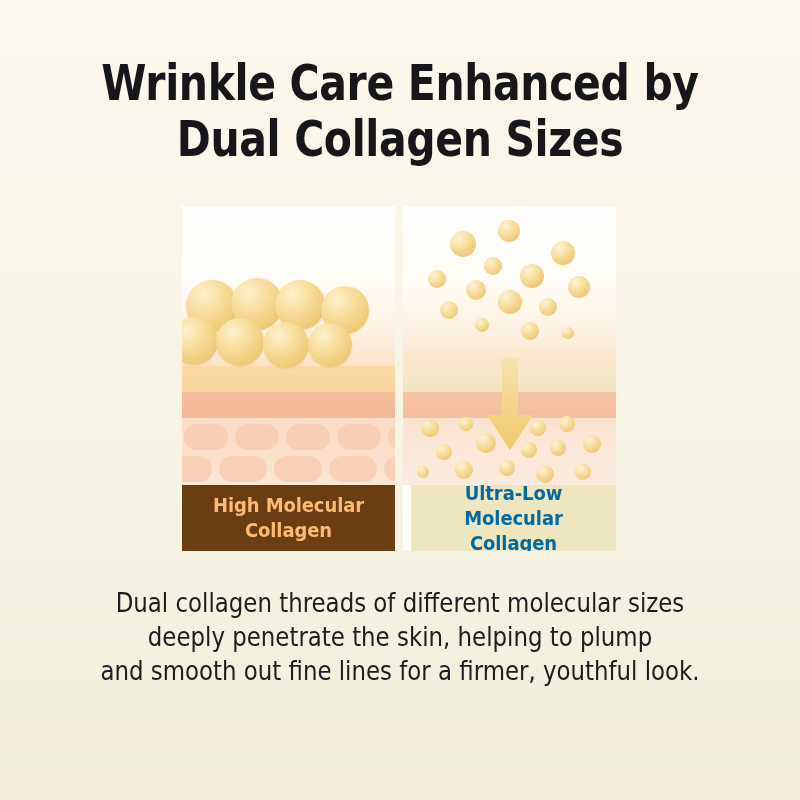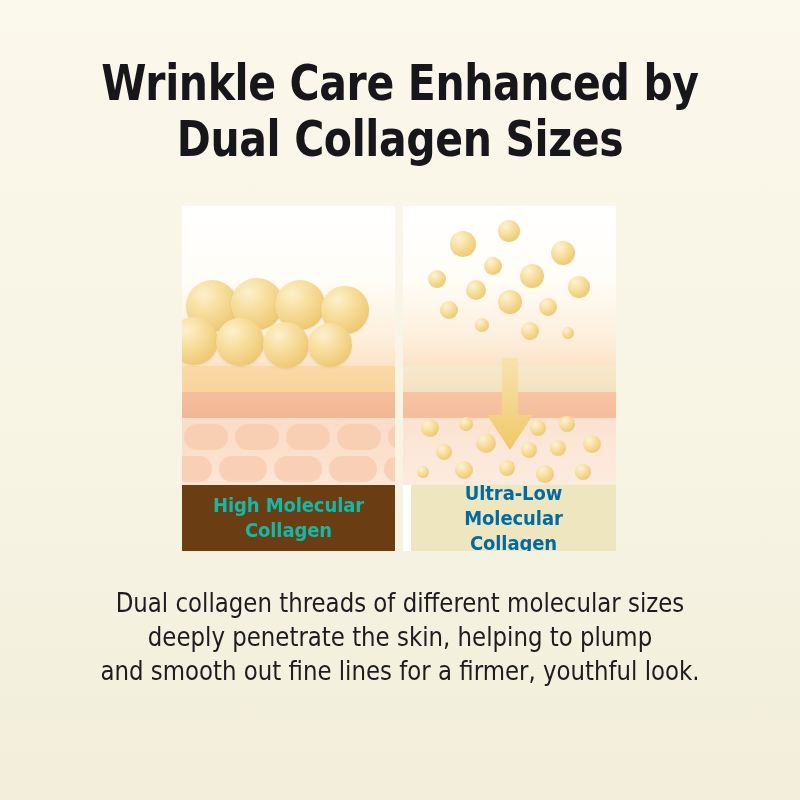--- a/index.html
+++ b/index.html
@@ -121,21 +121,21 @@
     display:flex;
     align-items:center;
     justify-content:center;
     text-align:center;
     font-family:"DejaVu Sans Condensed","Liberation Sans Narrow","Liberation Sans", sans-serif;
     font-weight:bold;
     font-size:20px;
     line-height:25px;
     letter-spacing:-0.1px;
   }
-  .label-bar.left  { background:#6B3D13; color:#14b8a6; }
+  .label-bar.left  { background:#6B3D13; color:#fdba74; }
   .label-bar.right { background:#EDE6BE; color:#0369a1;margin-left:8px; }
   .label-bar span { display:block; padding:0 6px; }
 
   
   .body-copy {
     position:absolute;
     left:0; top:586px;
     width:800px;
     text-align:center;
     font-family:"DejaVu Sans Condensed","Liberation Sans Narrow","Liberation Sans", sans-serif;

